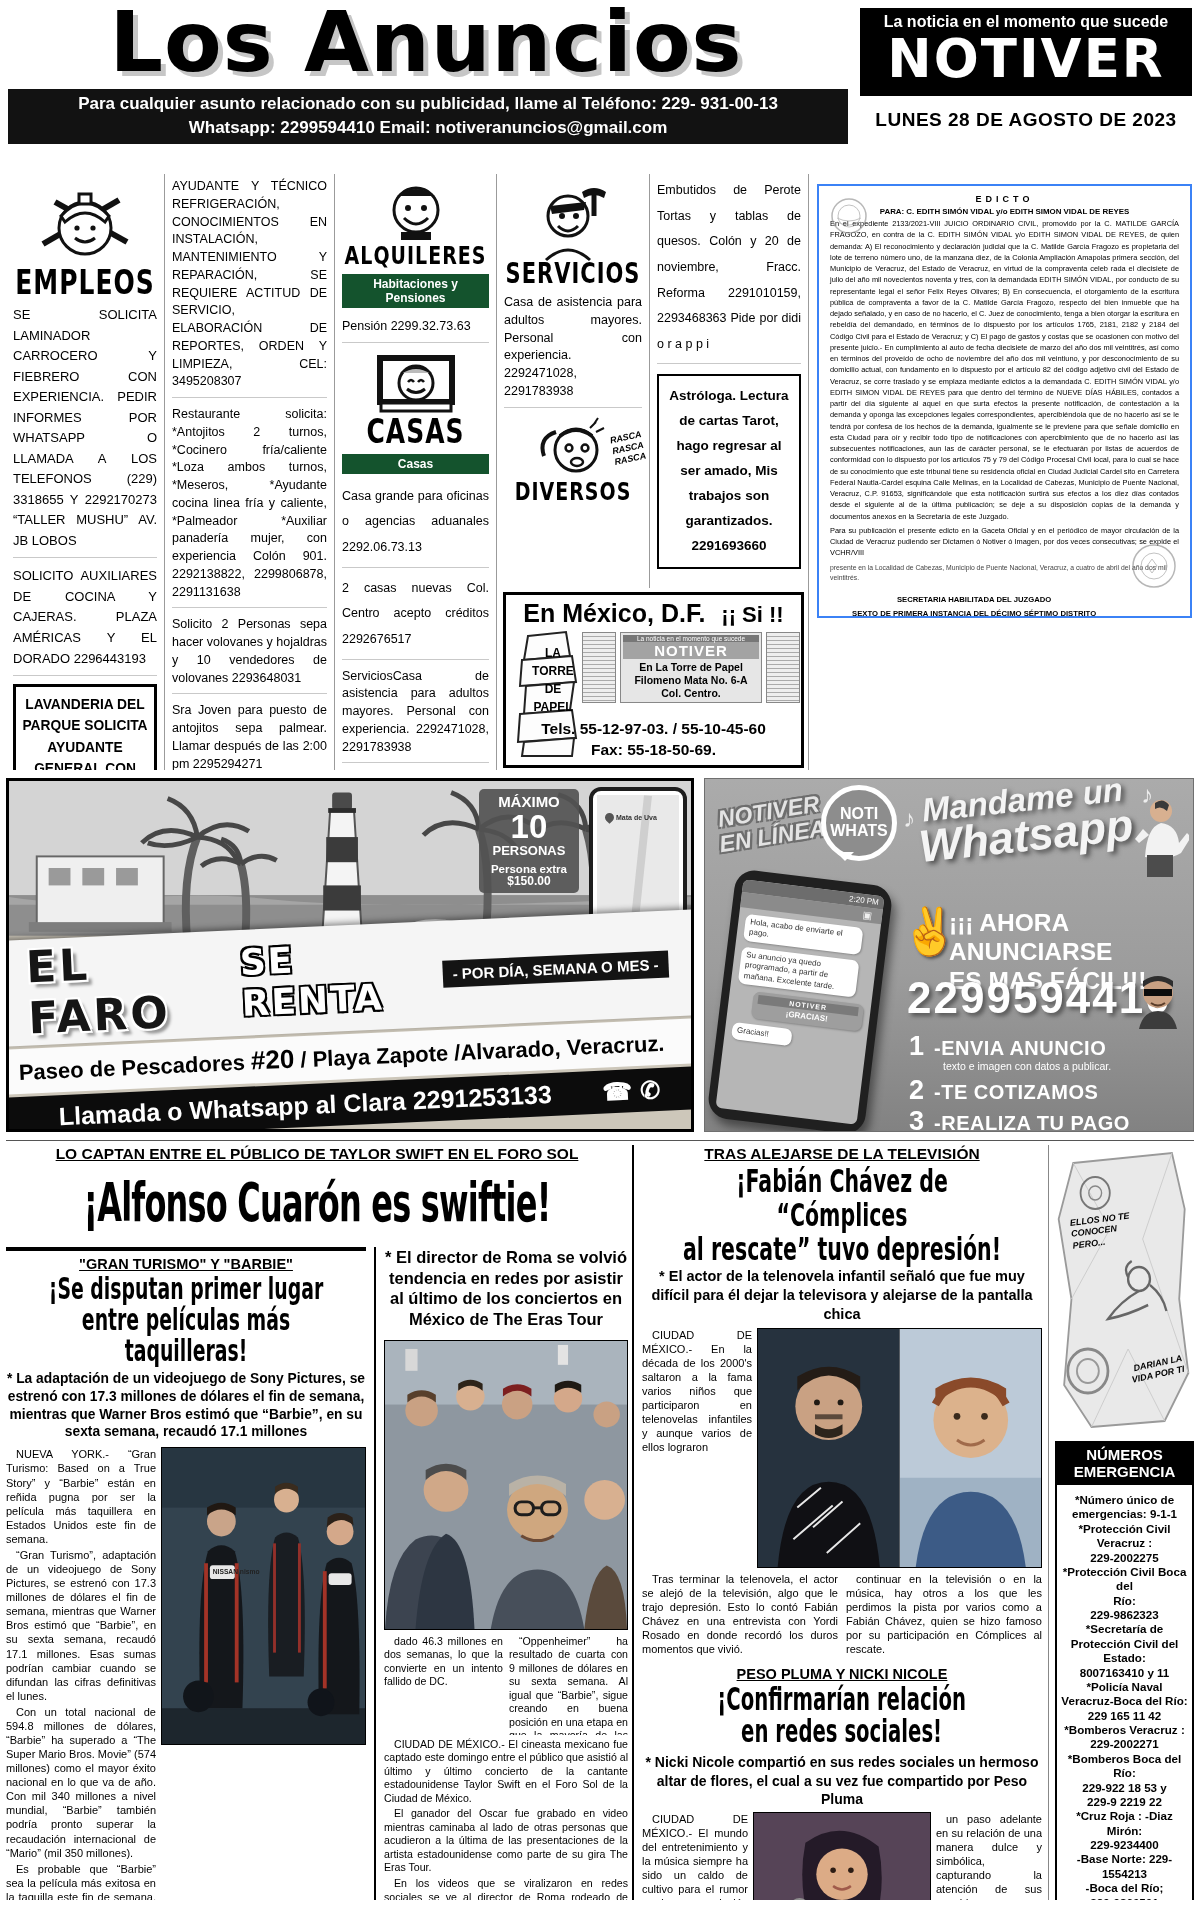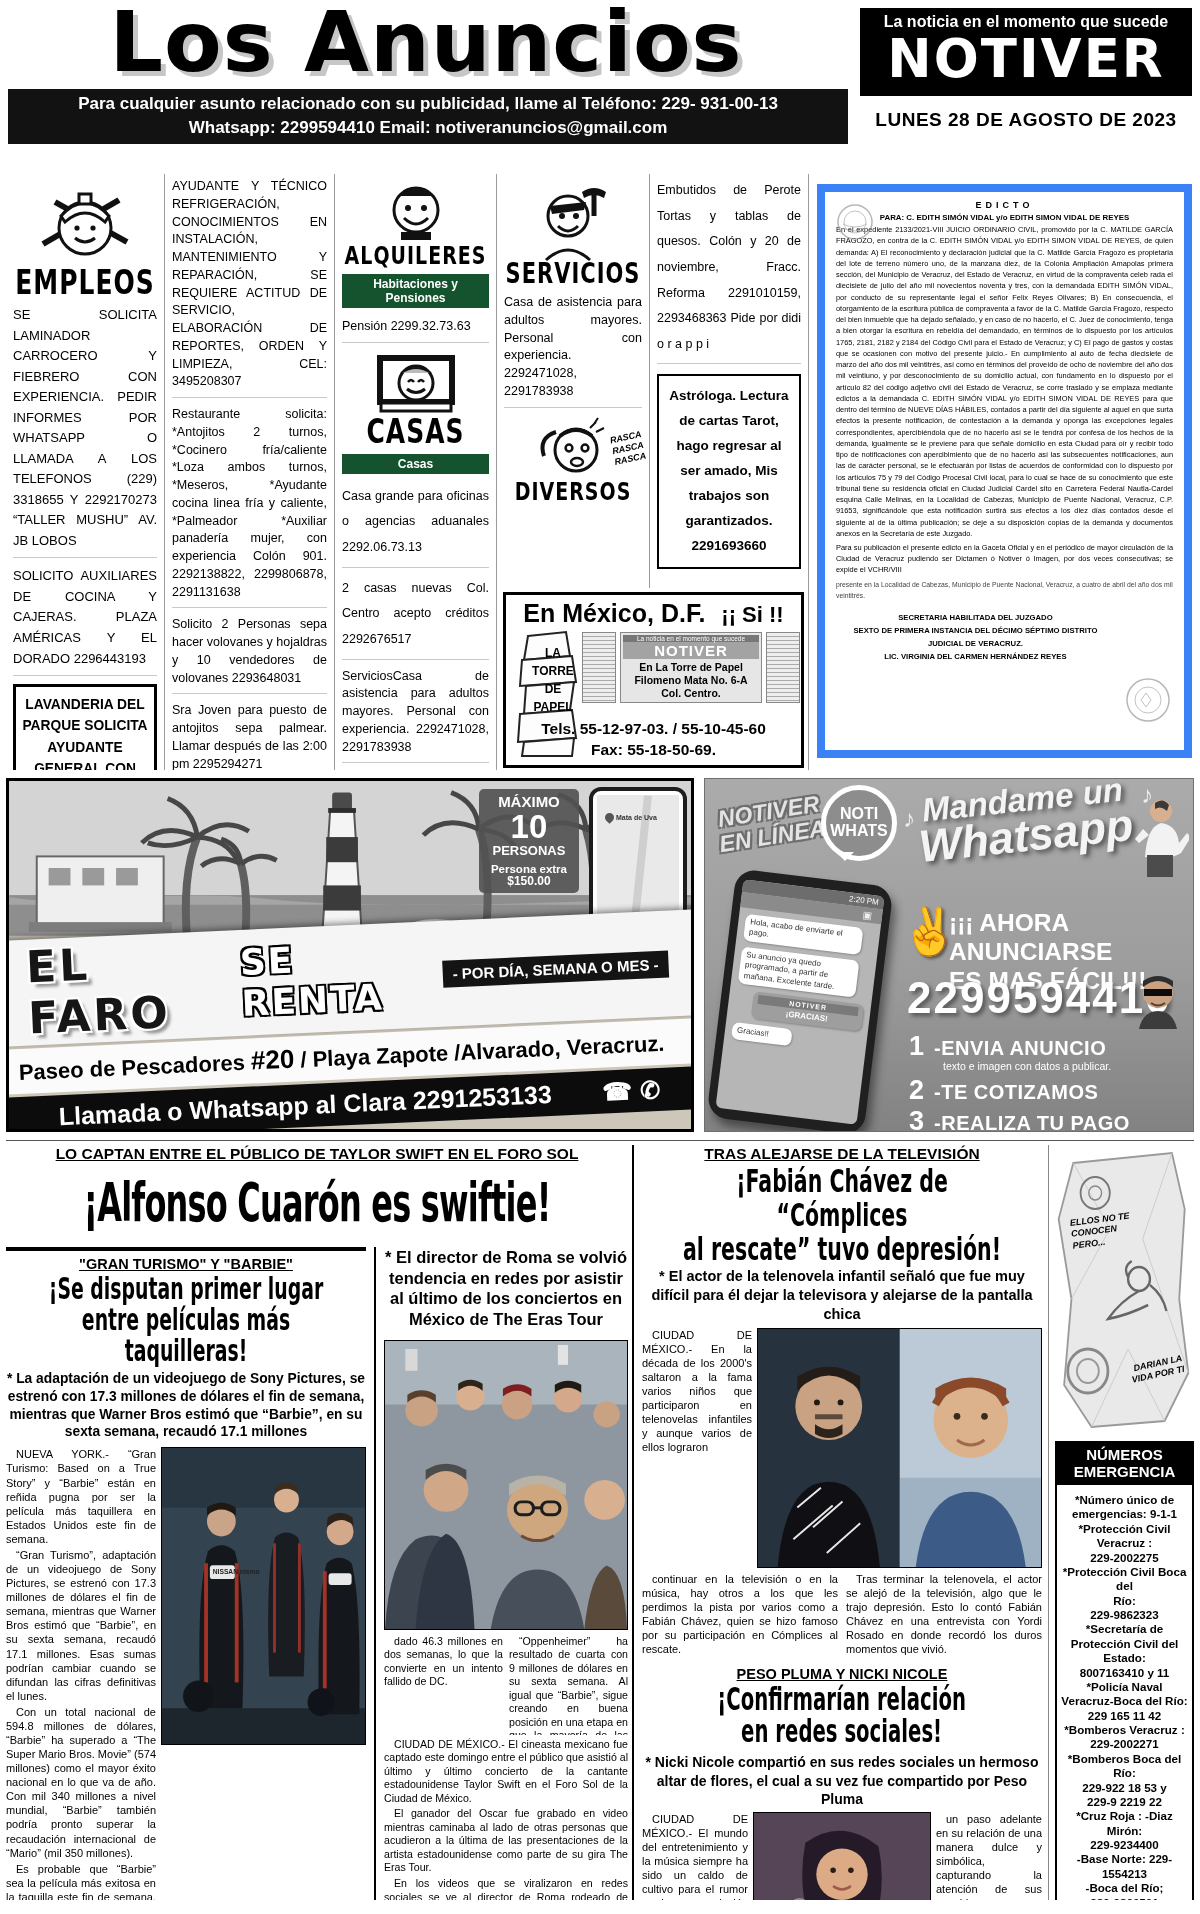--- a/index.html
+++ b/index.html
@@ -59,21 +59,21 @@
   .torre-mini{flex:1;text-align:center;padding-top:2px;}
   .mini-row{display:flex;justify-content:center;align-items:stretch;gap:4px;}
   .mini-news{width:34px;background:repeating-linear-gradient(#eee 0 3px,#aaa 3px 4px);border:1px solid #888;}
   .mini-np{background:#e6e6e6;border:1px solid #888;padding:2px;width:142px;}
   .mini-tag{font-size:6.5px;background:#777;color:#fff;}
   .mini-nt{background:#a3a3a3;color:#fff;font-weight:bold;font-size:15px;letter-spacing:1px;}
   .mini-addr{font-size:10.5px;font-weight:bold;line-height:1.25;margin-top:2px;}
   .torre-tel{position:absolute;bottom:4px;left:0;right:0;text-align:center;font-weight:bold;font-size:15.5px;line-height:1.35;}
 
   
-  .edicto{border:8px solid #3b82f6;margin:10px 0 0 0;height:574px;padding:8px 11px;position:relative;overflow:hidden;}
+  .edicto{border:2px solid #3b82f6;margin:10px 0 0 0;height:434px;padding:8px 11px;position:relative;overflow:hidden;}
   .ed-title{text-align:center;font-weight:bold;font-size:9px;letter-spacing:4px;}
   .ed-para{font-weight:bold;font-size:7.9px;text-align:center;margin:3px 0 2px;}
   .ed-body{font-size:7.4px;line-height:1.52;text-align:justify;}
   .ed-pub{font-size:7.4px;line-height:1.5;text-align:justify;margin-top:3px;}
   .ed-issued{font-size:6.8px;color:#444;margin-top:5px;line-height:1.5;}
   .ed-sig{text-align:center;font-weight:bold;font-size:7.7px;margin-top:10px;line-height:1.7;width:78%;}
   .seal-tl{position:absolute;top:10px;left:10px;opacity:.6;}
   .seal-br{position:absolute;bottom:26px;right:12px;opacity:.6;}
 
   
@@ -674,24 +674,24 @@
                 <circle cx="58" cy="88" r="3.4" fill="#3a2a1c"></circle>
                   <circle cx="86" cy="88" r="3.4" fill="#3a2a1c"></circle>
                 <path d="M58 112 q14 10 28 0" stroke="#a06a4a" stroke-width="3" fill="none"></path>
                 <path d="M16 240 q10 -76 56 -76 q46 0 56 76 Z" fill="#3c5b86"></path>
               </svg>
             </div>
           </div>
         </div>
         <div class="fb-row2">
           <div class="body">
+              <p>Tras terminar la telenovela, el actor se alejó de la televisión, algo que le trajo depresión. Esto lo contó Fabián Chávez en una entrevista con Yordi Rosado en donde recordó los duros momentos que vivió.</p>
+            </div>
+          <div class="body">
               <p>continuar en la televisión o en la música, hay otros a los que les perdimos la pista por varios como a Fabián Chávez, quien se hizo famoso por su participación en Cómplices al rescate.</p>
-            </div>
-          <div class="body">
-              <p>Tras terminar la telenovela, el actor se alejó de la televisión, algo que le trajo depresión. Esto lo contó Fabián Chávez en una entrevista con Yordi Rosado en donde recordó los duros momentos que vivió.</p>
             </div>
         </div>
 
         <div class="pp-sec">
           <div class="kick" style="font-size:14.5px;">PESO PLUMA Y NICKI NICOLE</div>
           <div class="hcond-wrap"><span class="hcond" style="font-size:24px;">¡Confirmarían relación
 en redes sociales!</span></div>
           <div class="pad-scale" style="height:10px;"></div>
           <div class="deck" style="font-size:14px;">* Nicki Nicole compartió en sus redes sociales un hermoso altar de flores, el cual a su vez fue compartido por Peso Pluma</div>
           <div class="pp-row">

